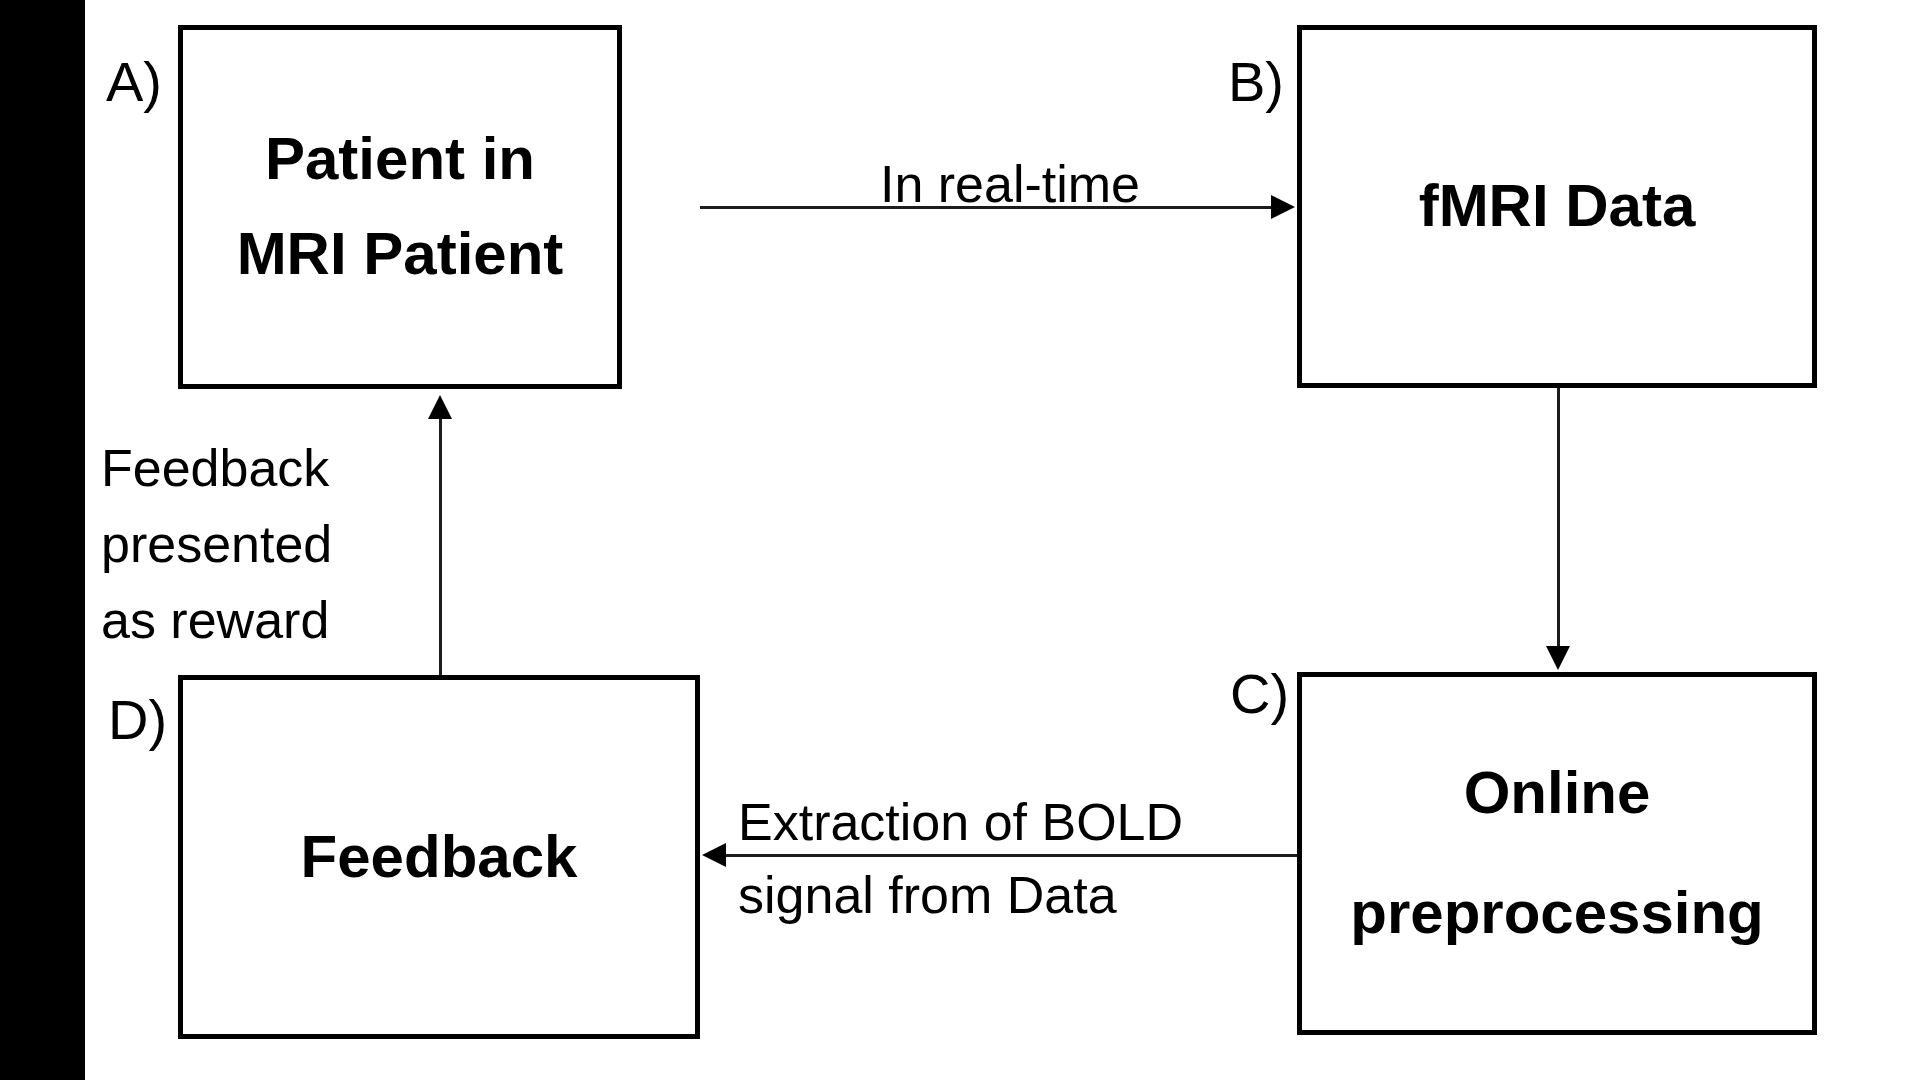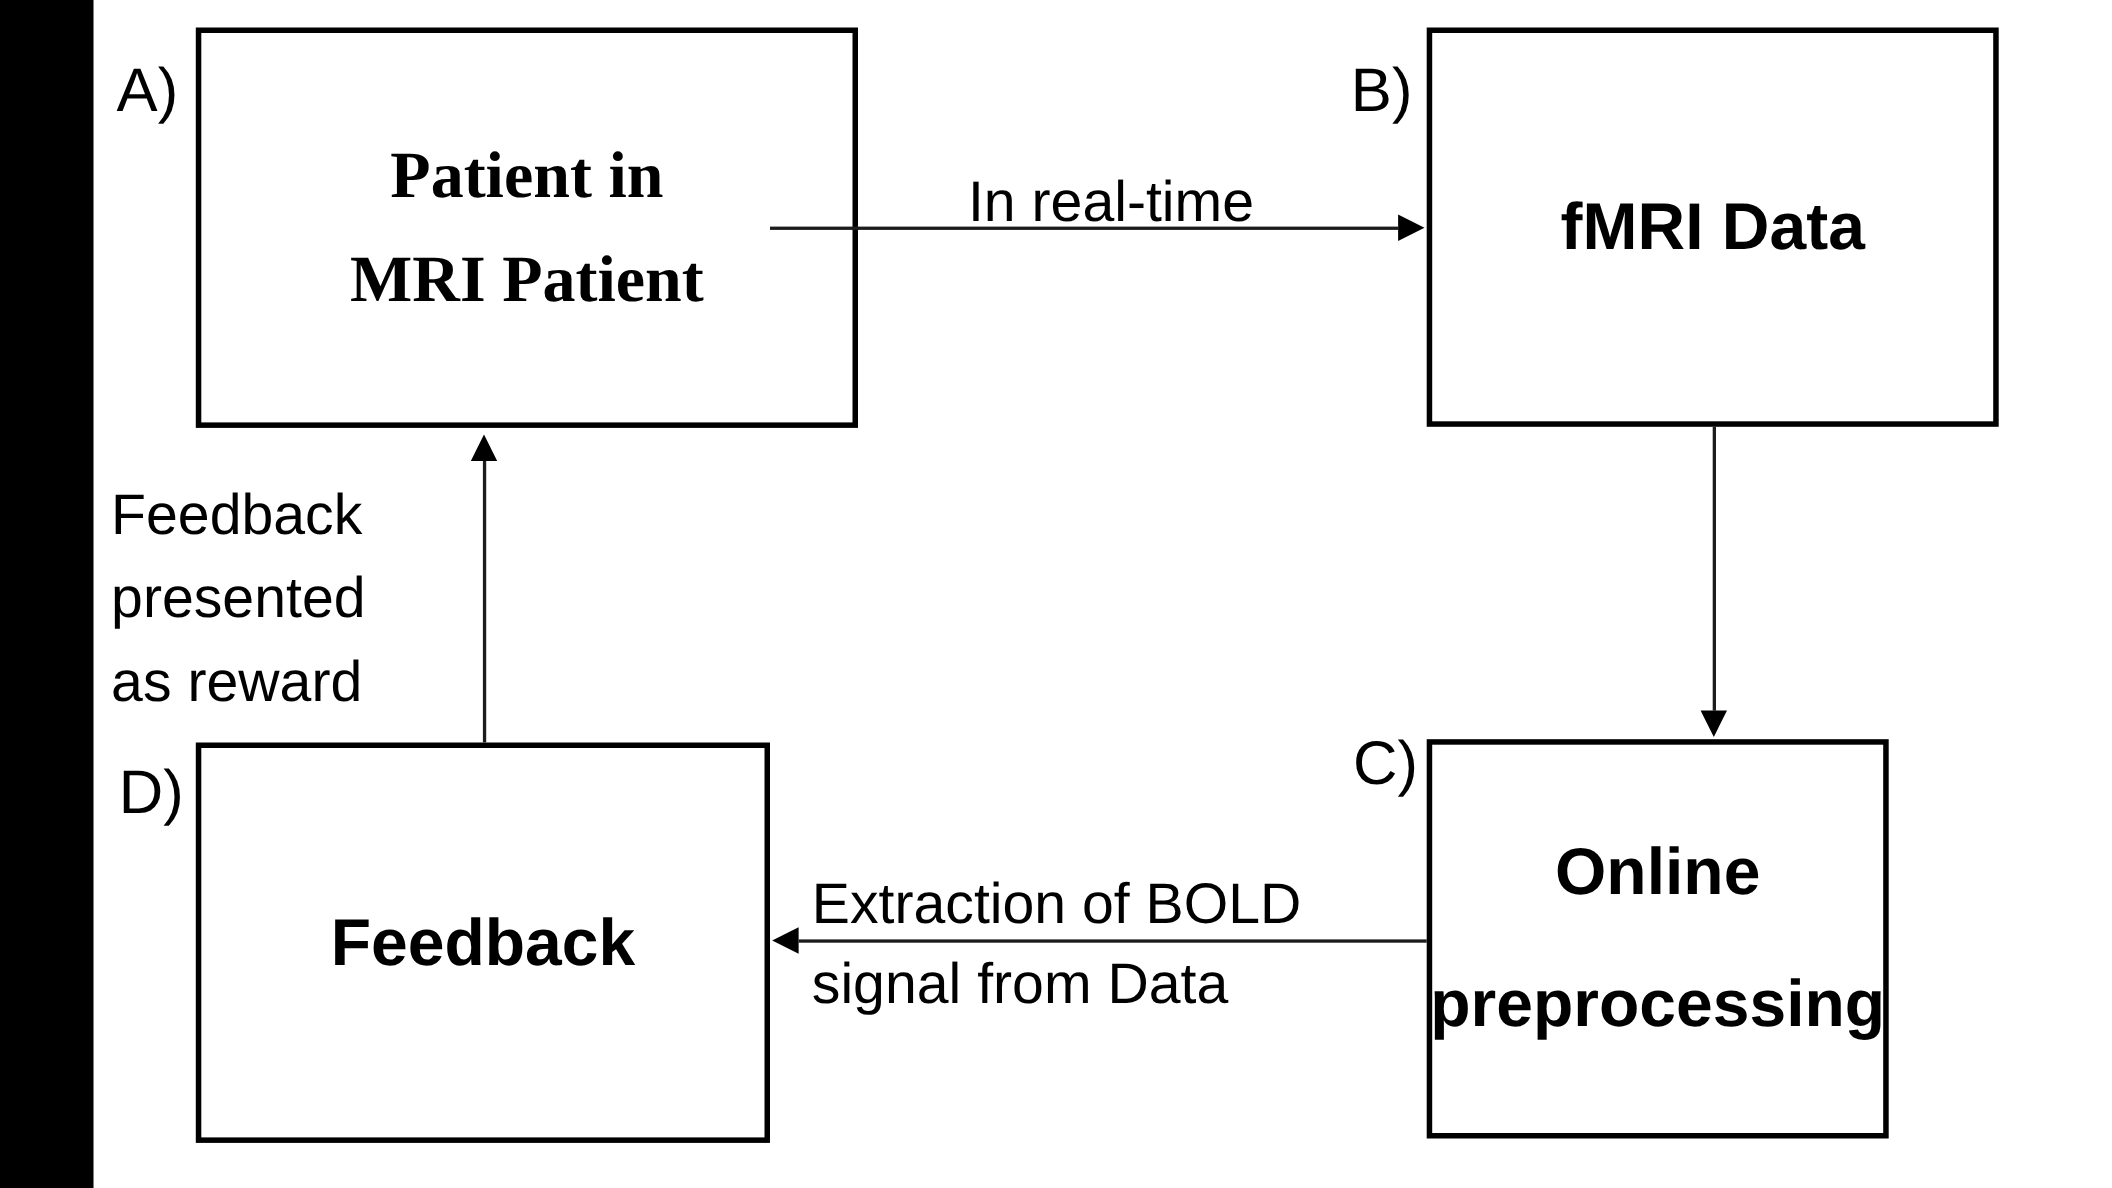--- a/index.html
+++ b/index.html
@@ -49,32 +49,32 @@
   .head-up   {border-left:12px solid transparent;border-right:12px solid transparent;border-bottom:24px solid #000;}
 </style>
 </head>
 <body>
 
 <div id="stage">
 
   <div class="sidebar"></div>
 
   <div class="box-tag" style="left:106px;top:54px;">A)</div>
-  <div class="box" style="left:178px;top:25px;width:602px;height:364px;font-family:Liberation Serif, serif;">
+  <div class="box" style="left:178px;top:25px;width:444px;height:364px;">
     <span>Patient in</span>
     <span>MRI Patient</span>
   </div>
 
   <div class="box-tag" style="left:1228px;top:54px;">B)</div>
   <div class="box" style="left:1297px;top:25px;width:520px;height:363px;text-align:right;">
     <span>fMRI Data</span>
   </div>
 
   <div class="box-tag" style="left:1230px;top:666px;">C)</div>
-  <div class="box" style="left:1297px;top:672px;width:420px;height:363px;gap:25px;">
+  <div class="box" style="left:1297px;top:672px;width:520px;height:363px;gap:25px;">
     <span>Online</span>
     <span>preprocessing</span>
   </div>
 
   <div class="box-tag" style="left:108px;top:692px;">D)</div>
   <div class="box" style="left:178px;top:675px;width:522px;height:364px;">
     <span>Feedback</span>
   </div>
 
   <div class="hline" style="left:700px;top:206px;width:571px;"></div>

